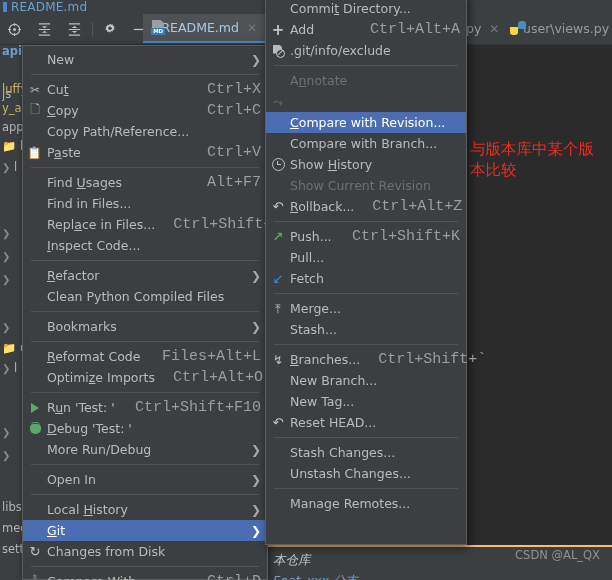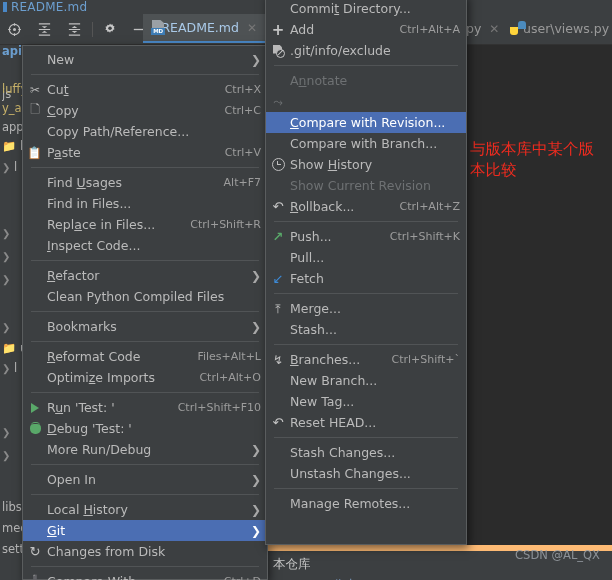--- a/index.html
+++ b/index.html
@@ -47,33 +47,33 @@
   .chev{color:#8a8a8a;font-size:10px;}
 
   
   .annot{position:absolute;color:#ee2b1f;font-size:15.5px;line-height:21px;white-space:pre-line;
          font-family:"DejaVu Sans","Liberation Sans",sans-serif;}
 
   
   .watermark{position:absolute;color:#9aa0a6;font-size:11.5px;opacity:.85;}
 
   
-  .console{position:absolute;left:265px;top:545px;right:0;bottom:0;background:#3c3f41;border-top:6px solid #fdba74;}
+  .console{position:absolute;left:265px;top:545px;right:0;bottom:0;background:#3c3f41;border-top:2px solid #fdba74;font-style:italic;}
   .console .line{position:absolute;left:8px;color:#c8c8c8;font-size:12.5px;}
 
   
   .menu{position:absolute;background:#3c3f41;border:1px solid #5a5d5e;
         box-shadow:2px 3px 9px rgba(0,0,0,.55);box-sizing:border-box;padding:3px 0;}
   .mi{position:relative;display:flex;align-items:center;height:21px;padding:0 6px 0 0;
       box-sizing:border-box;white-space:nowrap;}
   .mi .ic{width:24px;min-width:24px;display:flex;align-items:center;justify-content:center;
       font-size:12px;color:#b6b6b6;}
   .mi .lb{flex:1;font-size:12.5px;color:#bbbbbb;}
   .mi .lb u{text-decoration:underline;}
-  .mi .sc{font-size:11px;color:#9d9d9d;padding-left:18px;}
+  .mi .sc{font-size:15px;color:#9d9d9d;padding-left:18px;font-family:Liberation Mono, monospace;}
   .mi .arw{font-size:12px;color:#a9a9a9;padding-left:12px;}
   .mi.sel{background:#4b6eb3;}
   .mi.sel .lb,.mi.sel .sc,.mi.sel .arw,.mi.sel .ic{color:#ffffff;}
   .mi.dis .lb,.mi.dis .ic{color:#6e7173;}
   .msep{height:1px;background:#515456;margin:4px 8px;}
 
   
   .gi{display:inline-block;}
   .gi-plus{font-size:15px;font-weight:bold;color:#c4c4c4;line-height:12px;}
   .gi-clock{width:11px;height:11px;border:1.4px solid #c0c0c0;border-radius:50%;position:relative;}

